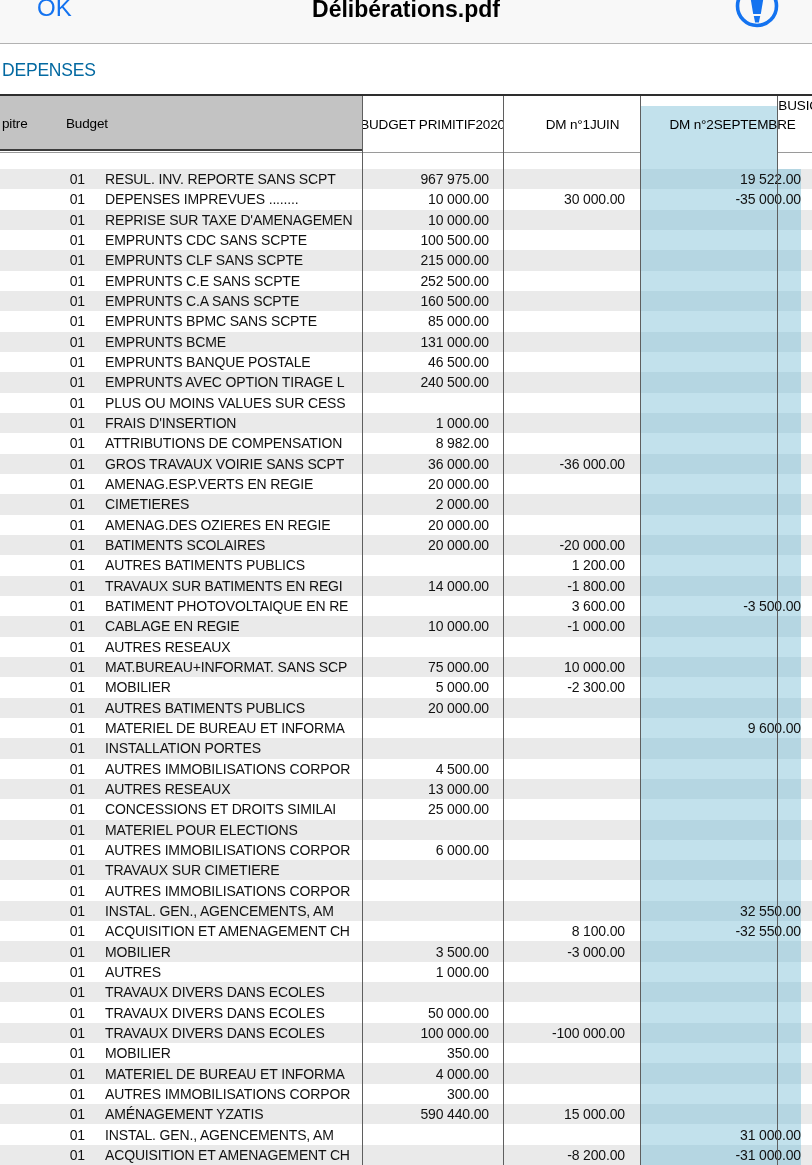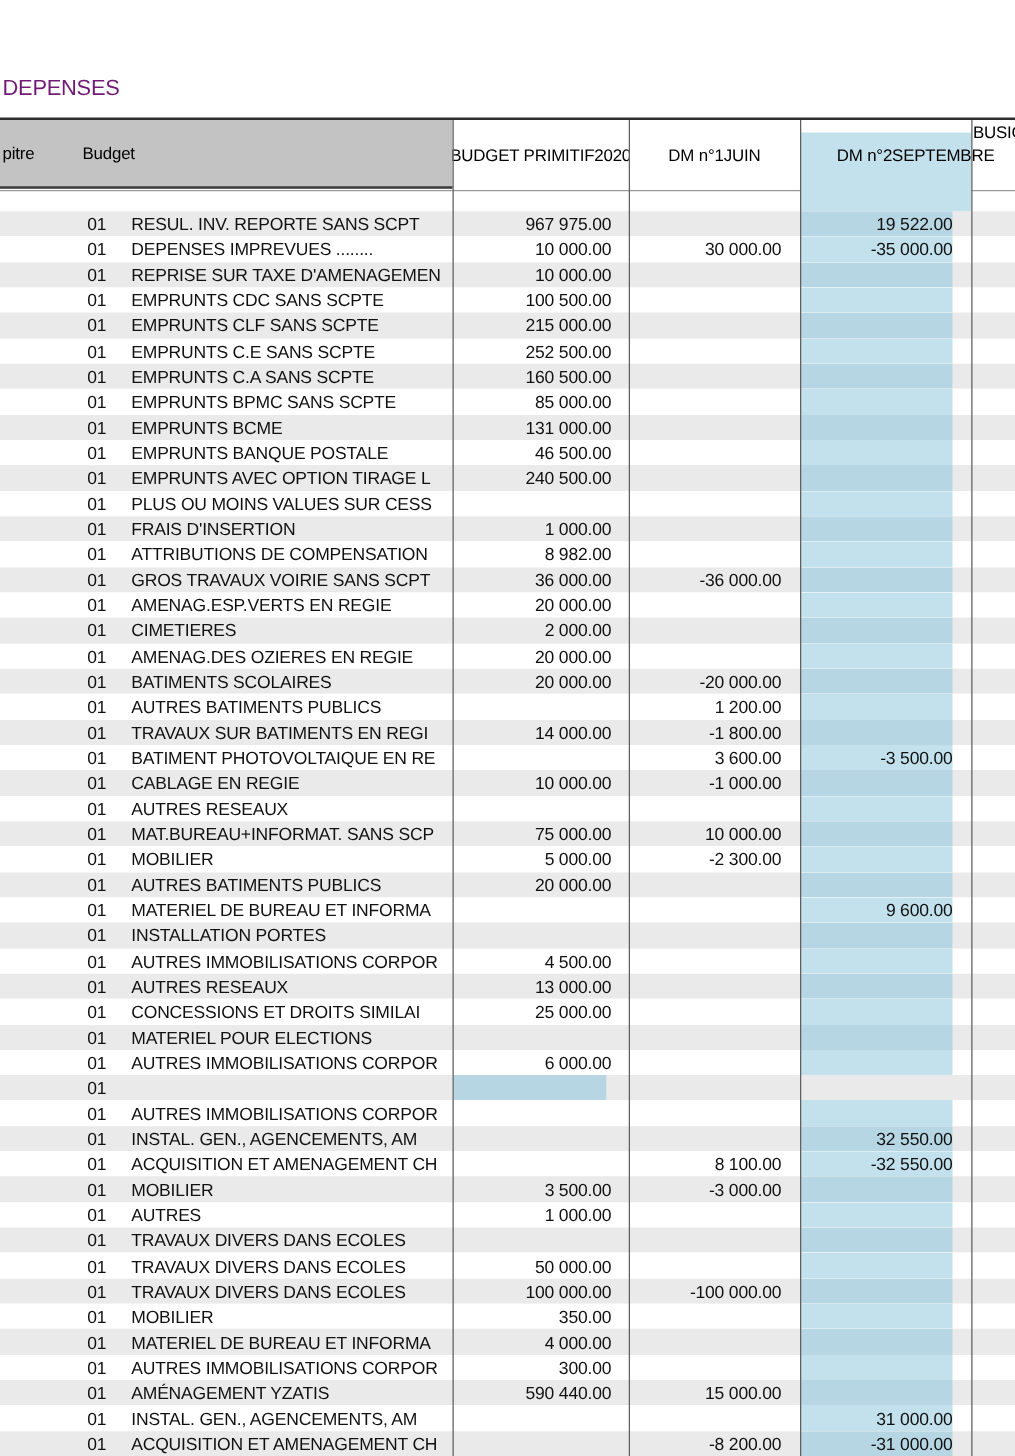--- a/index.html
+++ b/index.html
@@ -26,72 +26,85 @@
     font-size:23px; line-height:30px; font-weight:600; color:#000;
   }
   .markup-btn {
     position:absolute; right:33px; top:-16px; width:44px; height:44px;
     background:none; border:none; cursor:pointer; padding:0;
   }
   
   .page { position:absolute; top:44px; left:0; right:0; bottom:0; background:#fff; }
   .section-title {
     position:absolute; top:16px; left:2px;
-    font-size:17.5px; letter-spacing:-0.2px; color:#701a75;
+    font-size:17.5px; letter-spacing:-0.2px; color:#0369a1;
   }
   .tablewrap { position:absolute; top:50px; left:0; width:812px; bottom:0;
     border-top:2px solid #2e2e2e; font-size:14px; letter-spacing:-0.15px; }
   .thead { position:absolute; top:0; left:0; right:0; height:57px;
     border-bottom:1px solid #9a9a9a; background:#fff; }
   .th-gray {
     position:absolute; top:0; left:0; width:362px; height:55px;
     background:#c3c3c3; border-bottom:2px solid #3c3c3c; z-index:3;padding-left:24px;
   }
   .th-gray .lbl { position:absolute; top:50%; transform:translateY(-50%); font-size:13.5px; color:#000; }
   .lbl-chap { left:2px; }
   .lbl-budget { left:66px; }
   .th-cell {
     position:absolute; top:0; height:57px; display:flex; flex-direction:row;
     justify-content:center; align-items:center; text-align:center;
     font-size:13.5px; line-height:19px; color:#000; z-index:3; white-space:pre; overflow:hidden;
   }
   .th-bp  { left:362px; width:141px; }
-  .th-dm1 { left:503px; width:137px; }
+  .th-dm1 { left:514px; width:137px; }
   .th-dm2 { left:640px; width:137px;margin-left:24px; }
   .th-next{ left:777px; width:35px; align-items:flex-start; padding-left:9px; text-align:left; }
   
   .blue-head {
     position:absolute; top:10px; left:640px; width:137px; height:63px;
     background:#c2e1ec; z-index:2;
   }
   
   .rows { position:absolute; top:73px; left:0; right:0; bottom:0;
     display:flex; flex-direction:column; }
   .trow { flex:1 0 auto; display:flex; align-items:center; overflow:hidden; }
   .trow.odd  { background:#eaeaea; }
   .trow.even { background:#ffffff; }
   .cell { white-space:pre; overflow:hidden; height:100%; display:flex; align-items:center; }
   .c-code { width:85px; justify-content:flex-end; }
   .c-label{ width:277px; padding-left:20px; }
   .c-num  { justify-content:flex-end; }
   .c-bp   { width:141px; padding-right:14px; }
   .c-dm1  { width:137px; padding-right:15px; }
-  .c-dm2  { width:122px; }
+  .c-dm2  { width:161px; }
   .trow.even .c-dm2 { background:#c2e1ec; }
   .trow.odd  .c-dm2 { background:#b5d6e2; }
   .c-rest { flex:1; }
   
   .vline { position:absolute; top:0; bottom:0; width:1px; background:#5f5f5f; z-index:4; }
   .v1{ left:362px; } .v2{ left:503px; } .v3{ left:640px; } .v4{ left:777px; }
 </style>
 </head>
 <body>
 
 <div class="frame">
 
+  <header class="navbar">
+    <button class="ok-btn">OK</button>
+    <div class="doc-title">Délibérations.pdf</div>
+    <button class="markup-btn">
+      <span>
+        <svg width="44" height="44" viewBox="0 0 44 44">
+          <circle cx="22" cy="22" r="19.5" fill="none" stroke="#1473f0" stroke-width="3.6"></circle>
+          <polygon points="14,5 30,5 25.8,30 18.2,30" fill="#1473f0"></polygon>
+          <polygon points="18.8,32 25.2,32 23.9,38.5 20.1,38.5" fill="#1473f0"></polygon>
+        </svg>
+      </span>
+    </button>
+  </header>
 
   <main class="page">
     <div class="section-title">DEPENSES</div>
 
     <div class="tablewrap">
 
       <div class="thead">
         <div class="blue-head"></div>
         <div class="th-gray">
           <span class="lbl lbl-chap">pitre</span>
@@ -383,20 +396,21 @@
           <div class="trow even">
             <div class="cell c-code">01</div>
             <div class="cell c-label">AUTRES IMMOBILISATIONS CORPOR</div>
             <div class="cell c-num c-bp">6 000.00</div>
             <div class="cell c-num c-dm1"></div>
             <div class="cell c-num c-dm2"></div>
             <div class="cell c-rest"></div>
           </div>
           <div class="trow odd">
             <div class="cell c-code">01</div>
+            <div class="cell c-label">TRAVAUX SUR CIMETIERE</div>
             <div class="cell c-num c-bp"></div>
             <div class="cell c-num c-dm1"></div>
             <div class="cell c-num c-dm2"></div>
             <div class="cell c-rest"></div>
           </div>
           <div class="trow even">
             <div class="cell c-code">01</div>
             <div class="cell c-label">AUTRES IMMOBILISATIONS CORPOR</div>
             <div class="cell c-num c-bp"></div>
             <div class="cell c-num c-dm1"></div>

